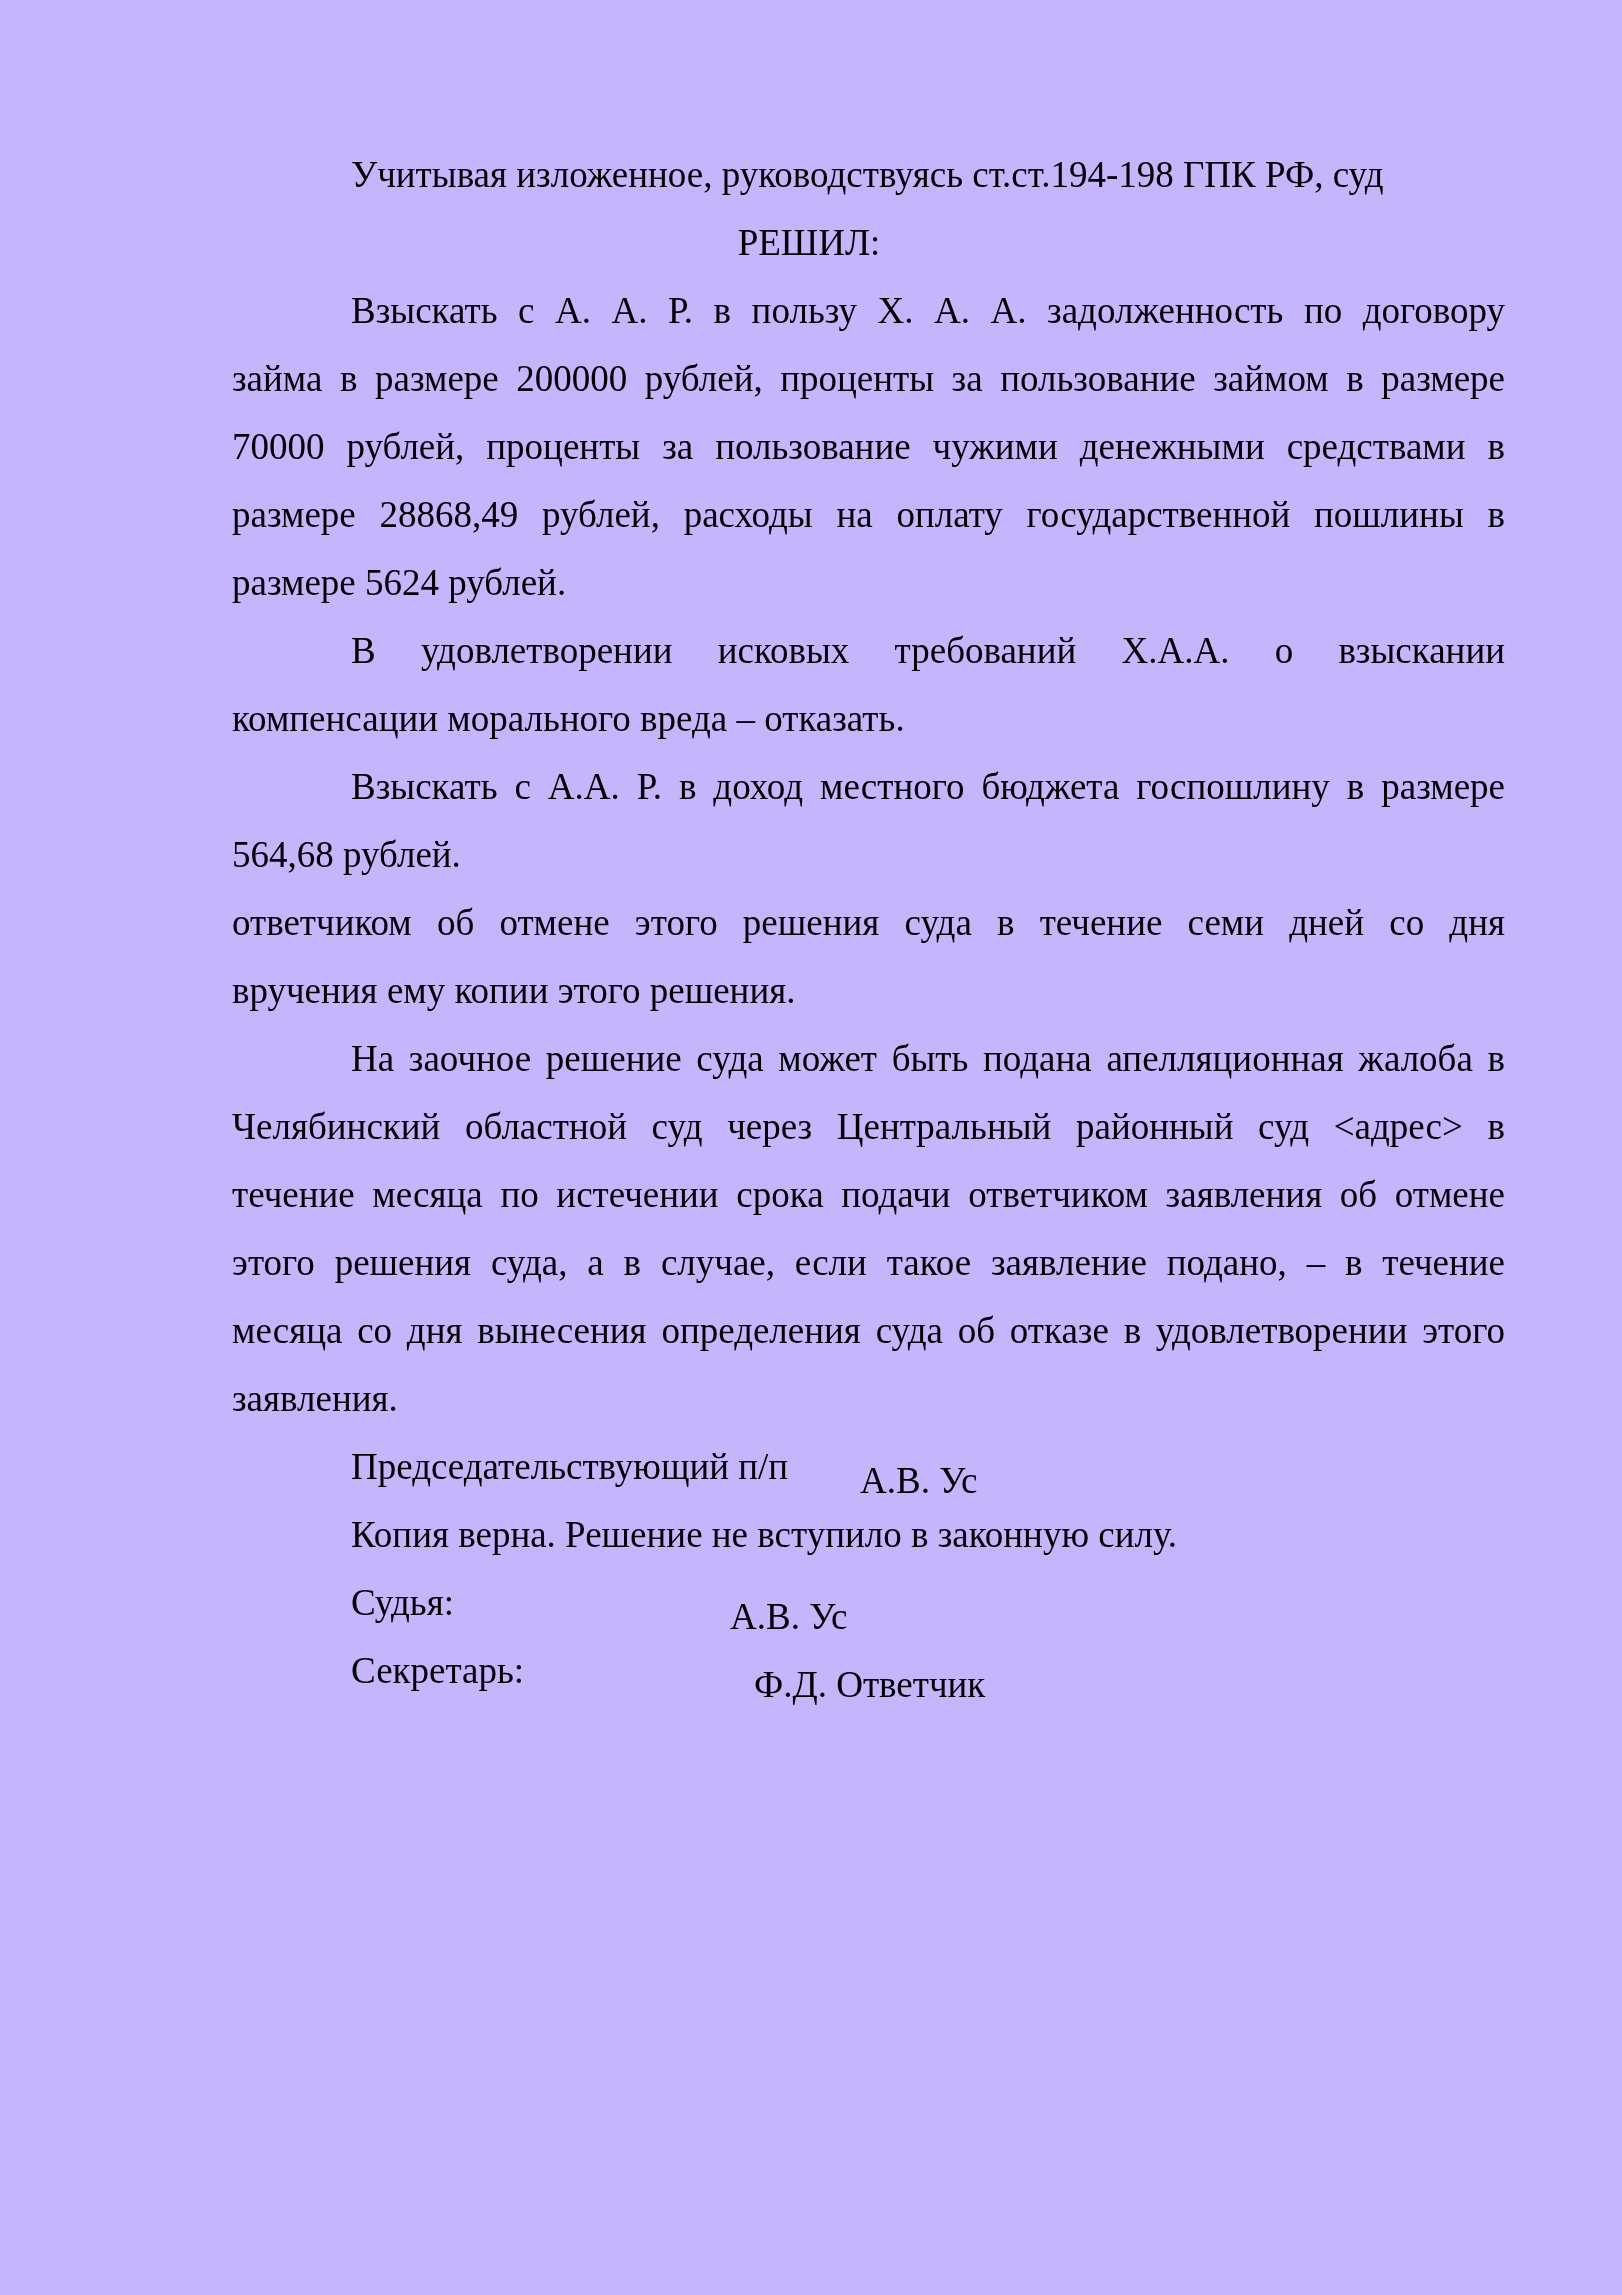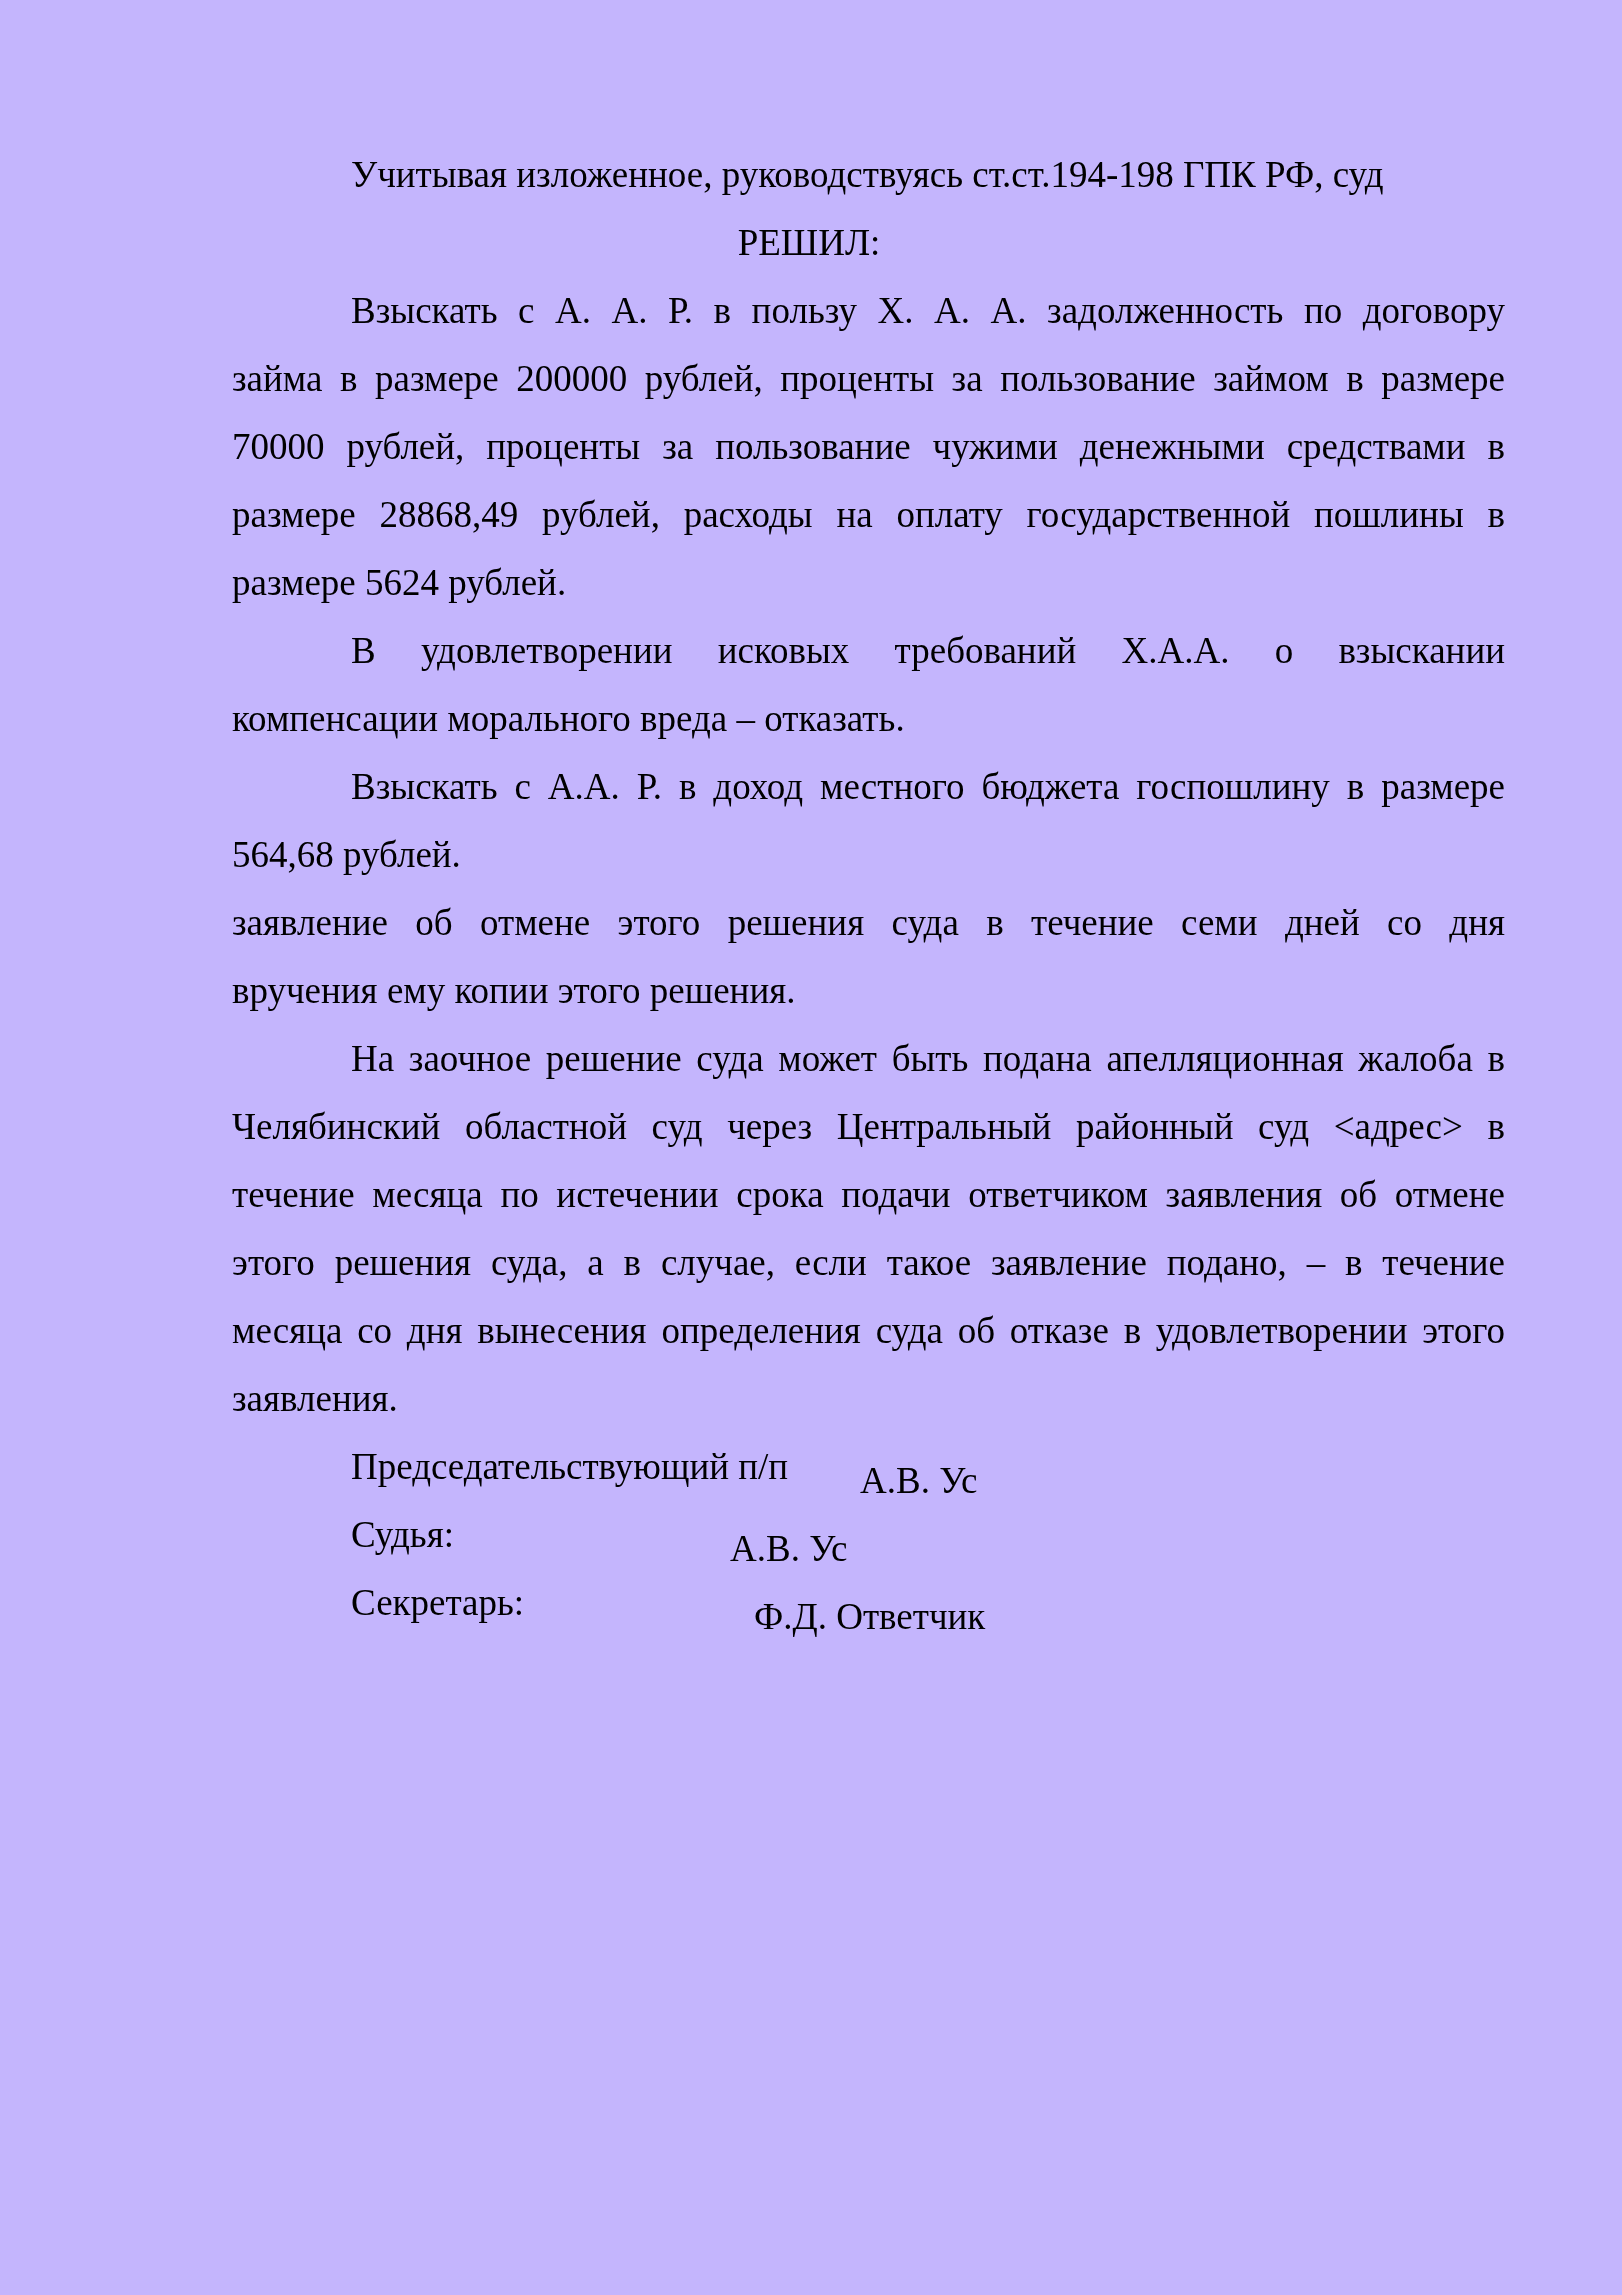--- a/index.html
+++ b/index.html
@@ -45,35 +45,36 @@
     <div class="ln j">70000 рублей, проценты за пользование чужими денежными средствами в</div>
     <div class="ln j">размере 28868,49 рублей, расходы на оплату государственной пошлины в</div>
     <div class="ln">размере 5624 рублей.</div>
 
     <div class="ln ind j">В удовлетворении исковых требований Х.А.А. о взыскании</div>
     <div class="ln">компенсации морального вреда – отказать.</div>
 
     <div class="ln ind j">Взыскать с А.А. Р. в доход местного бюджета госпошлину в размере</div>
     <div class="ln">564,68 рублей.</div>
 
-    <div class="ln j">заявление об отмене этого решения суда в течение семи дней со дня</div>
+    <div class="ln j">ответчиком об отмене этого решения суда в течение семи дней со дня</div>
     <div class="ln">вручения ему копии этого решения.</div>
 
     <div class="ln ind j">На заочное решение суда может быть подана апелляционная жалоба в</div>
     <div class="ln j">Челябинский областной суд через Центральный районный суд &lt;адрес&gt; в</div>
     <div class="ln j">течение месяца по истечении срока подачи ответчиком заявления об отмене</div>
     <div class="ln j">этого решения суда, а в случае, если такое заявление подано, – в течение</div>
     <div class="ln j">месяца со дня вынесения определения суда об отказе в удовлетворении этого</div>
     <div class="ln">заявления.</div>
 
     <div class="ln ind sig">
       <span>Председательствующий п/п</span>
       <span class="val val-presiding">А.В. Ус</span>
     </div>
 
+    <div class="ln ind">Копия верна. Решение не вступило в законную силу.</div>
 
     <div class="ln ind sig">
       <span>Судья:</span>
       <span class="val val-judge">А.В. Ус</span>
     </div>
 
     <div class="ln ind sig">
       <span>Секретарь:</span>
       <span class="val val-secretary">Ф.Д. Ответчик</span>
     </div>

